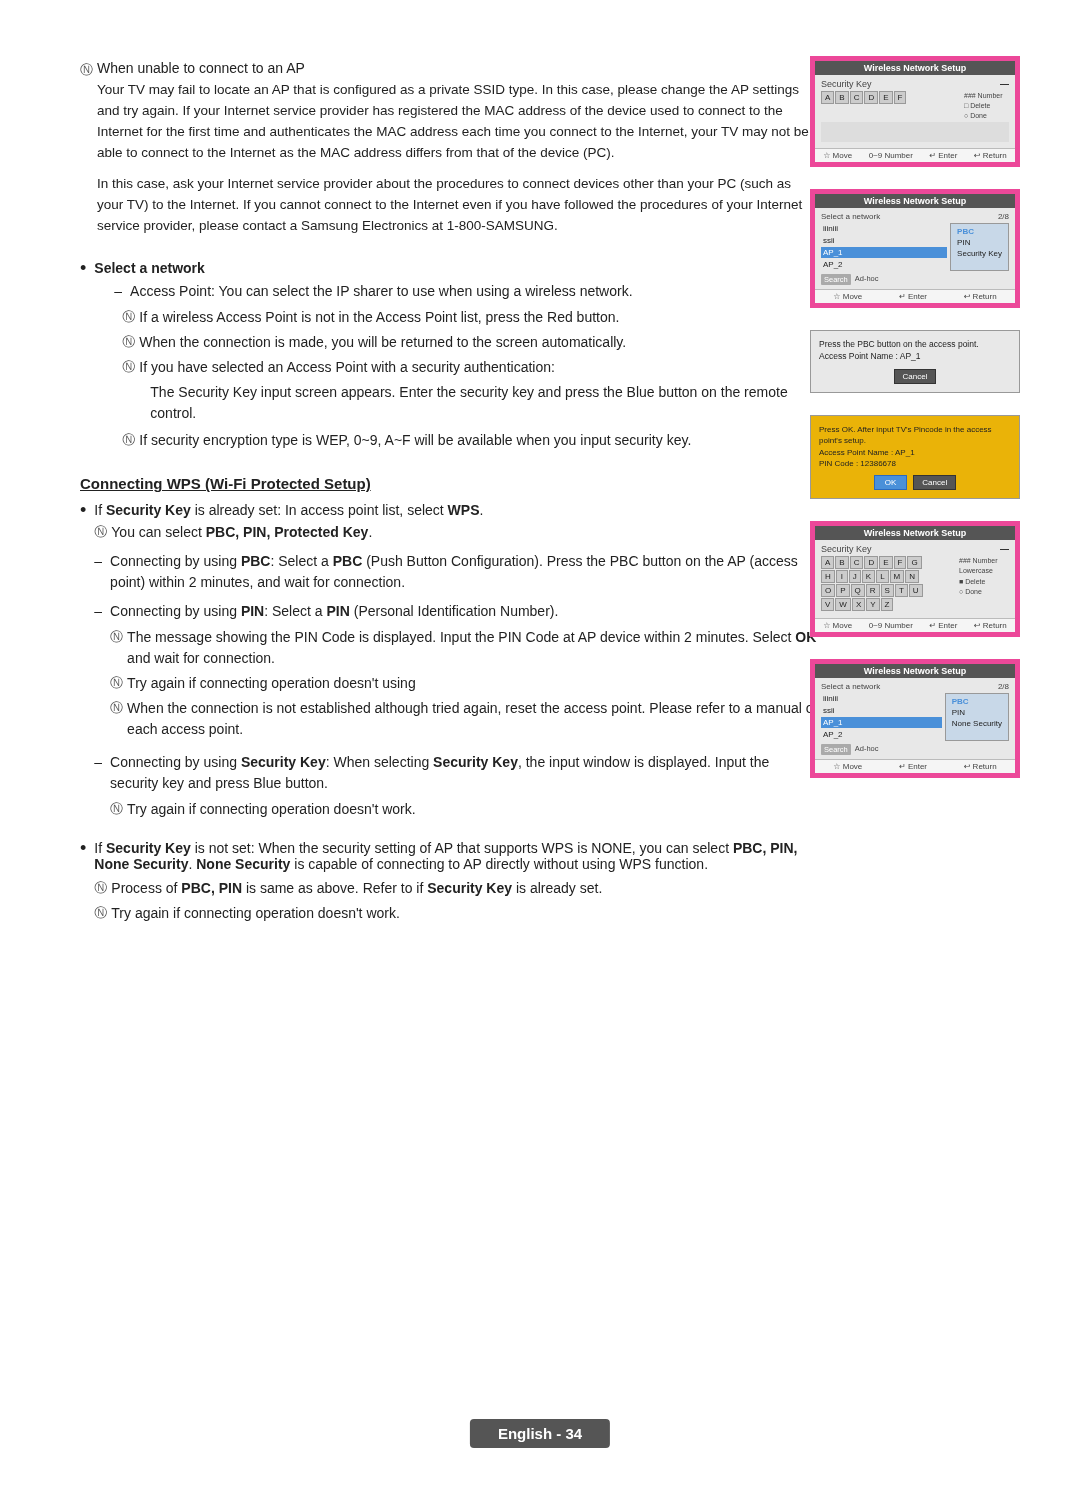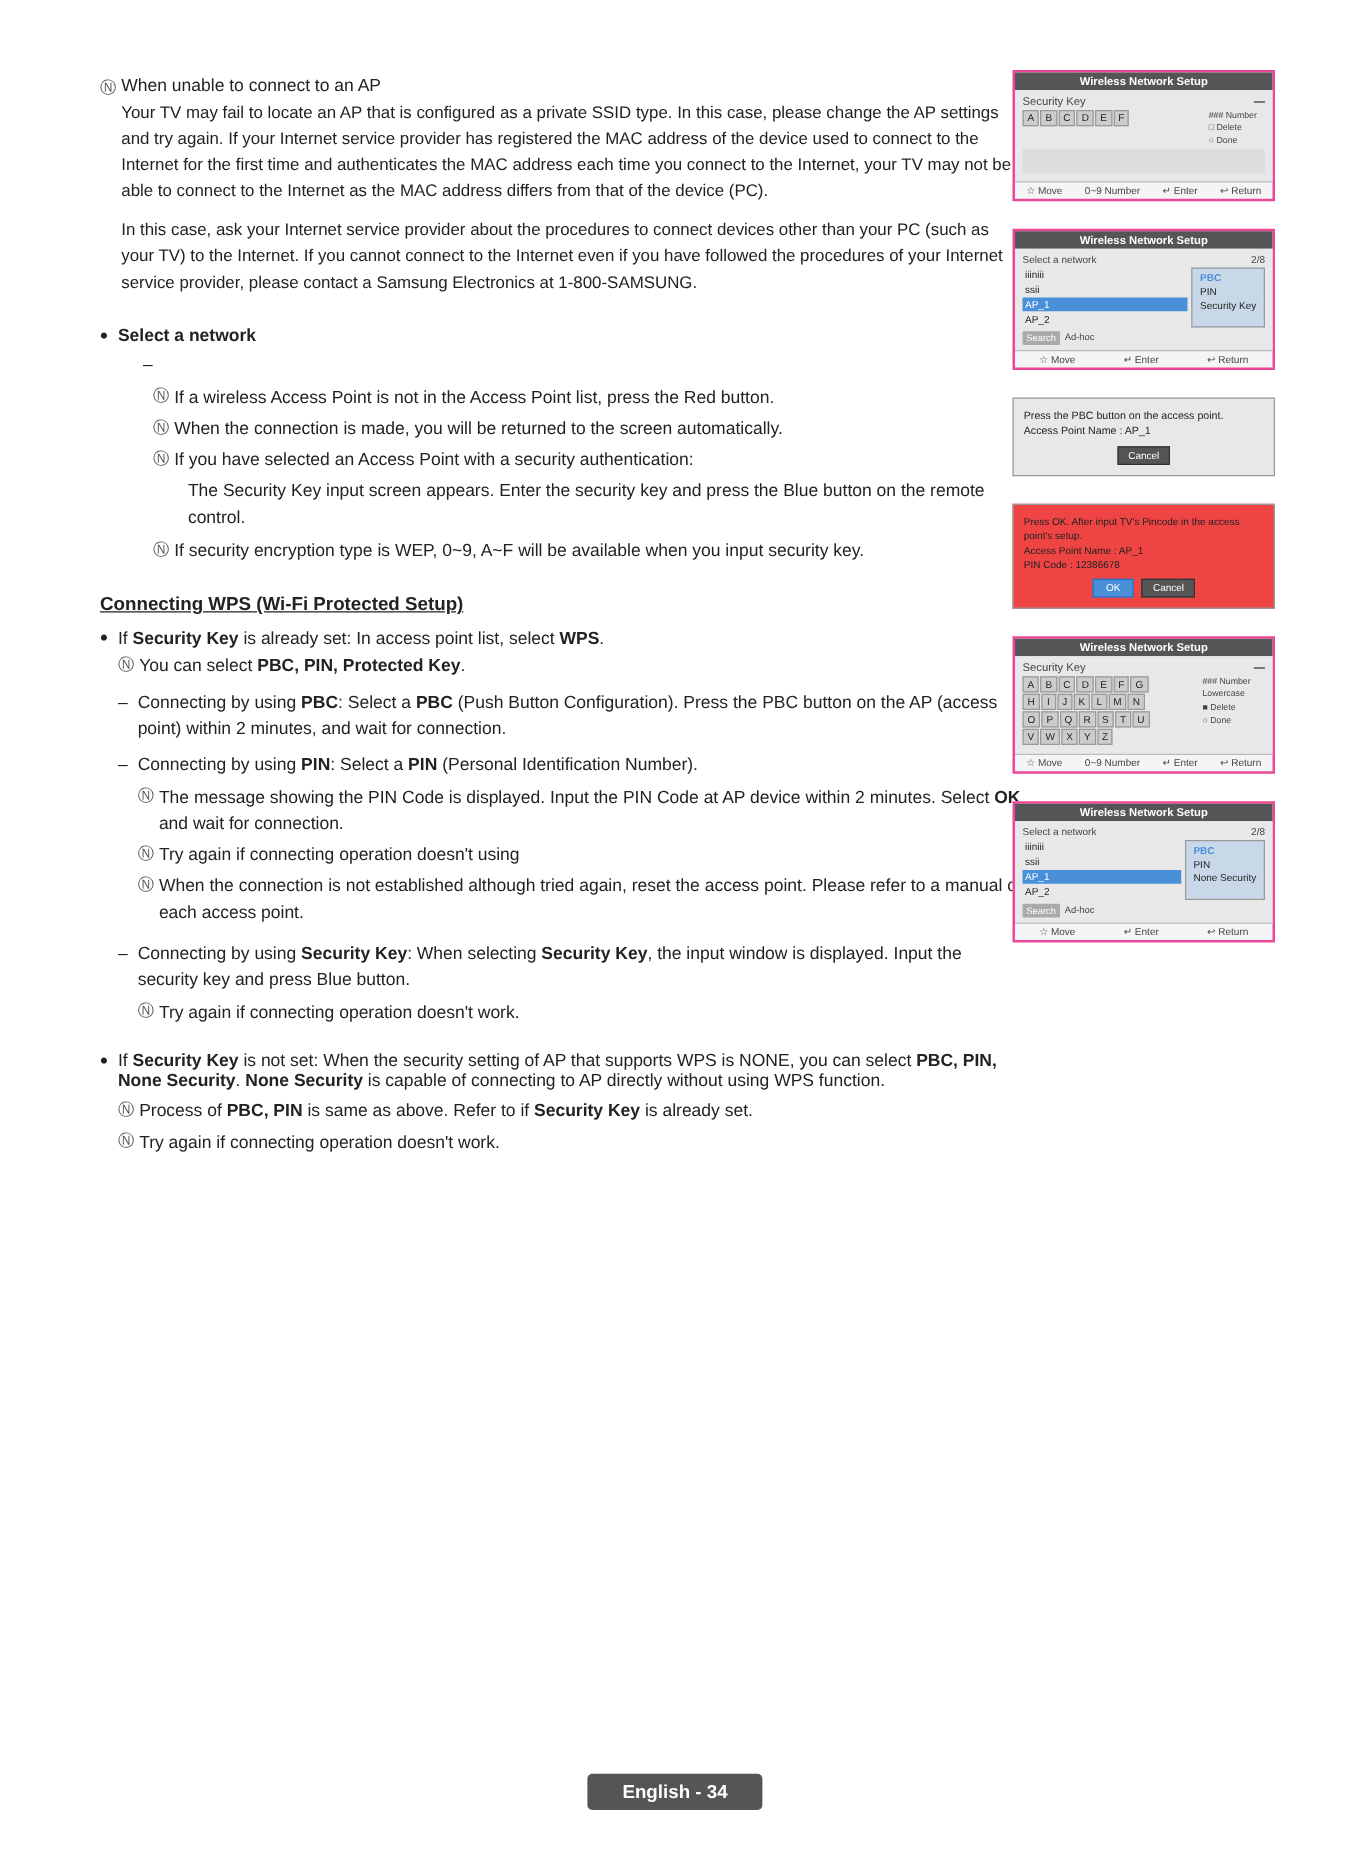--- a/index.html
+++ b/index.html
@@ -80,21 +80,21 @@
       text-decoration: underline;
     }
     .indent-block {
       margin-left: 36px;
       margin-bottom: 6px;
       line-height: 1.5;
     }
 
     
     .wns-box {
-      border: 2px solid #ec4899;
+      border: 5px solid #ec4899;
       background: #f5f5f5;
       width: 210px;
       font-size: 9px;
       color: #222;
     }
     .wns-title {
       background: #555;
       color: #fff;
       text-align: center;
       padding: 2px 4px;
@@ -202,21 +202,21 @@
       border: 1px solid #333;
       margin: 0 auto;
     }
     .cancel-btn-row {
       text-align: center;
     }
 
     
     .ok-cancel-box {
       border: 1px solid #999;
-      background: #ef4444;
+      background: #eab308;
       width: 210px;
       padding: 8px;
       font-size: 9px;
     }
     .ok-cancel-text {
       font-size: 8px;
       margin-bottom: 6px;
       line-height: 1.4;
     }
     .ok-cancel-btns {
@@ -483,20 +483,21 @@
       </div>
     </div>
 
     <div class="bullet-item">
       <span class="bullet-dot">•</span>
       <div>
         <div style="font-weight:bold; margin-bottom:5px;">Select a network</div>
         <div class="sub-list">
           <div class="dash-item">
             <span class="dash">–</span>
+            <span>Access Point: You can select the IP sharer to use when using a wireless network.</span>
           </div>
           <div class="note-sub-row" style="margin-left:8px; margin-bottom:4px;">
             <span class="note-icon">Ⓝ</span>
             <span>If a wireless Access Point is not in the Access Point list, press the Red button.</span>
           </div>
           <div class="note-sub-row" style="margin-left:8px; margin-bottom:4px;">
             <span class="note-icon">Ⓝ</span>
             <span>When the connection is made, you will be returned to the screen automatically.</span>
           </div>
           <div class="note-sub-row" style="margin-left:8px; margin-bottom:4px;">

